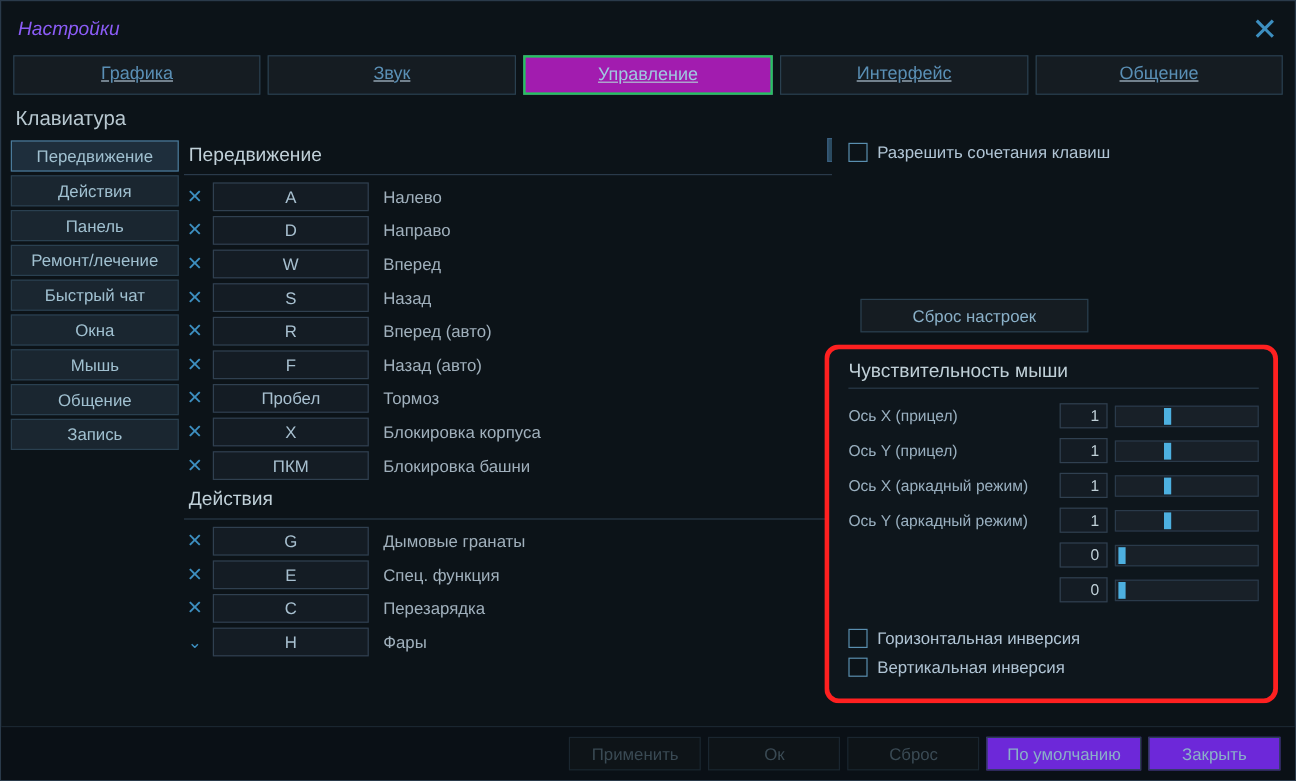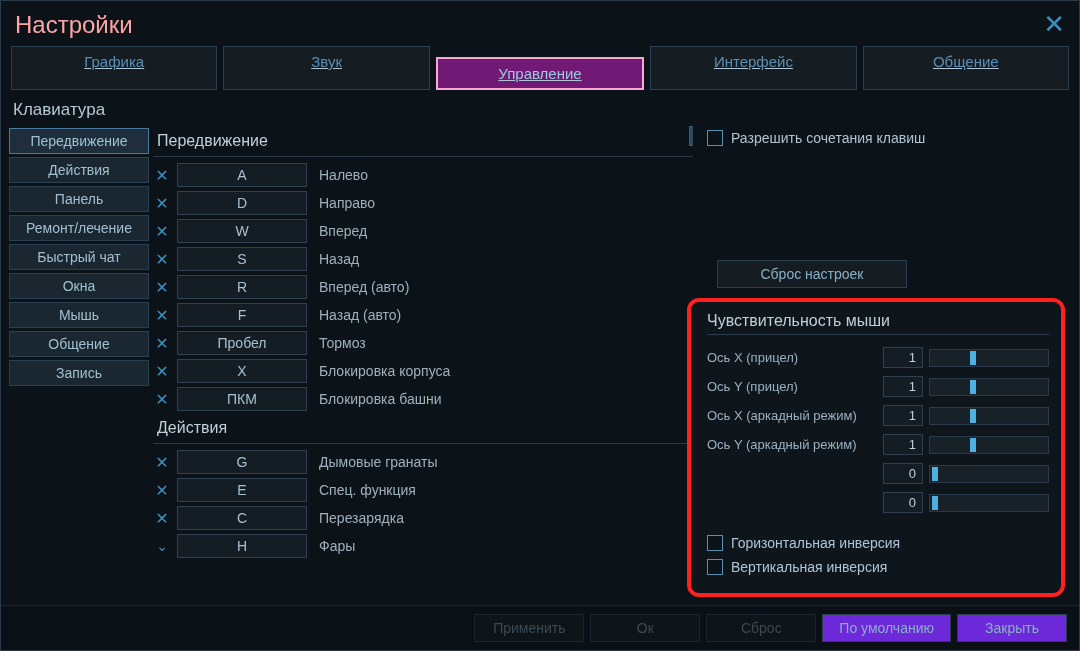--- a/index.html
+++ b/index.html
@@ -20,22 +20,23 @@
   border: 1px solid #2a3a4a;
   position: relative;
 }
 .title-bar {
   display: flex;
   justify-content: space-between;
   align-items: center;
   padding: 8px 14px 6px 14px;
 }
 .title-text {
-  font-size: 24px;
-  color: #fca5a5;
+  font-size: 16px;
+  color: #8b5cf6;
+  font-style: italic;
 }
 .close-x {
   font-size: 26px;
   color: #3d8fc0;
   cursor: pointer;
   font-weight: 300;
 }
 .top-tabs {
   display: flex;
   gap: 6px;
@@ -46,24 +47,23 @@
   flex: 1;
   background: #151c22;
   border: 1px solid #2a4050;
   color: #5a8fb5;
   text-align: center;
   padding: 6px 0;
   cursor: pointer;
   font-size: 15px;
 }
 .top-tab.active {
-  border: 2px solid #f9a8d4;
+  border: 2px solid #22c55e;
   color: #a0c8e0;
-  background: #701a75;
-  margin-top: 11px;
+  background: #a21caf;
 }
 .section-label {
   padding: 2px 12px 6px 12px;
   font-size: 17px;
   color: #b8c8d0;
 }
 .main-content {
   display: flex;
   padding: 0 8px;
   gap: 4px;

